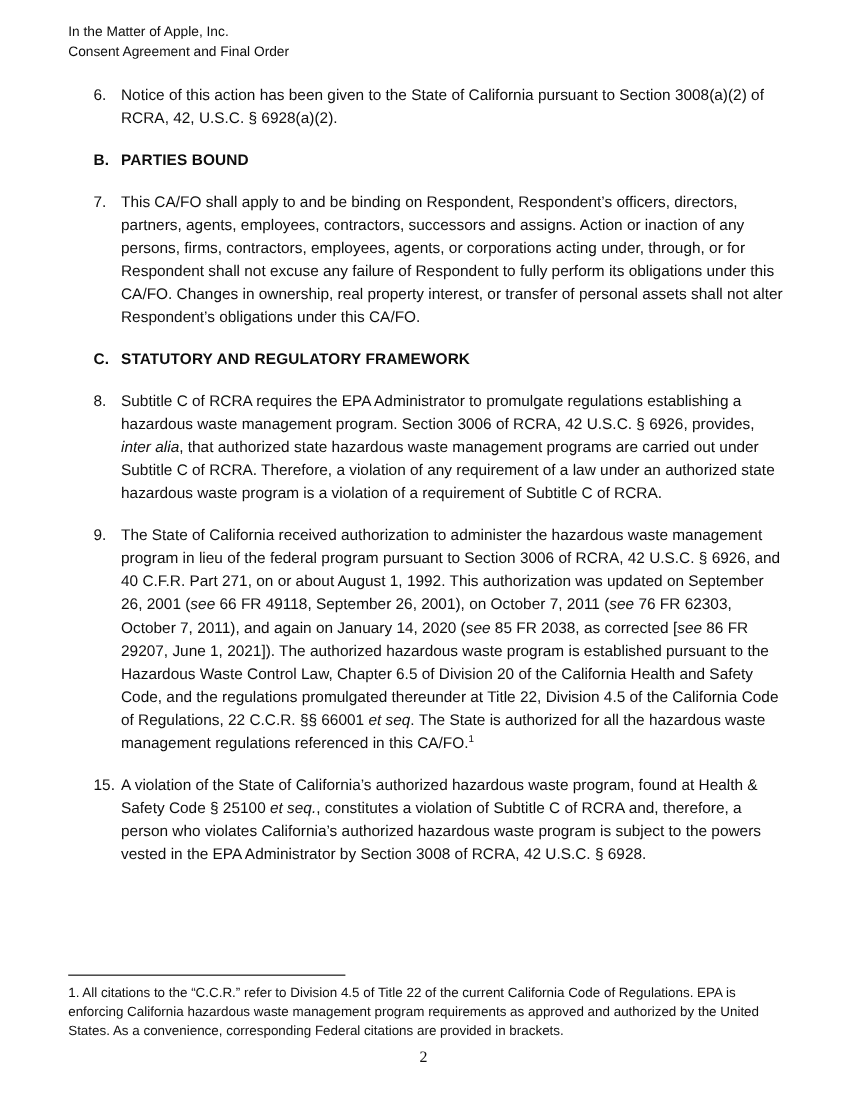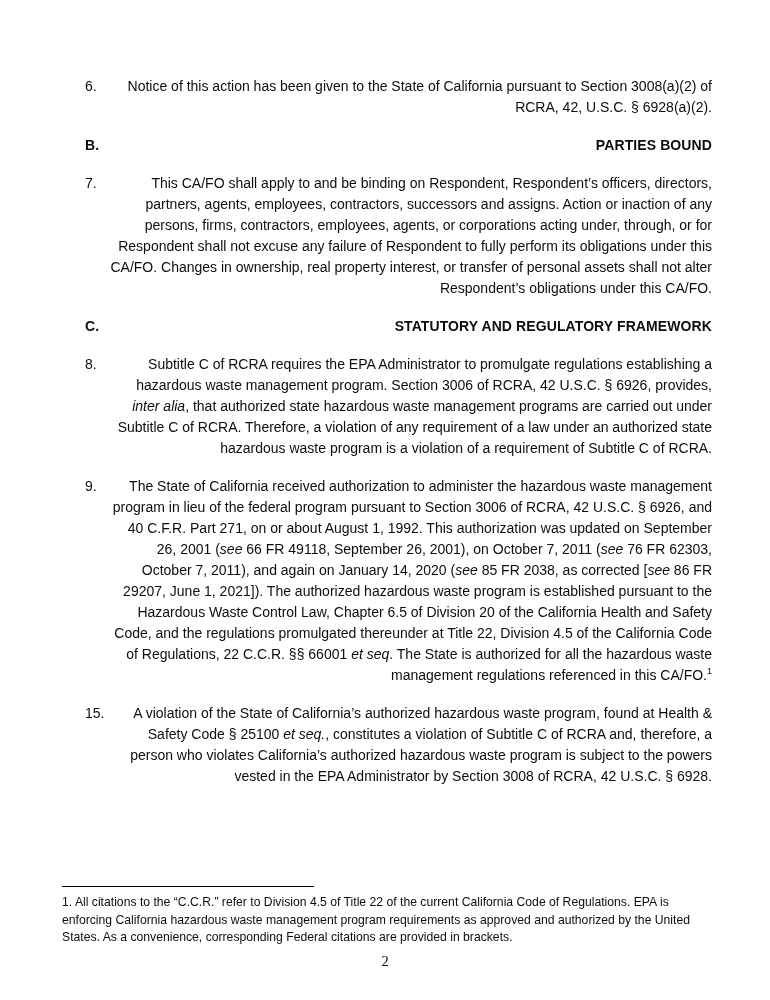--- a/index.html
+++ b/index.html
@@ -25,21 +25,21 @@
     position: absolute;
     top: 76px;
     left: 0;
     right: 0;
     padding: 0 58px 0 85px;
     font-size: 14px;
     line-height: 21px;
   }
   .block { display: flex; margin-bottom: 17px; }
   .block .num { flex: 0 0 25px; width: 25px; }
-  .block .text { flex: 1; text-align: right; }
+  .block .text { flex: 1; }
   .heading { font-weight: bold; letter-spacing: 0.1px; }
   .text em { font-style: italic; margin-top: 48px; }
   sup { font-size: 9px; vertical-align: super; line-height: 0; }
   .footnote-area {
     position: absolute;
     left: 62px;
     right: 58px;
     top: 886px;
   }
   .fn-sep {
@@ -61,20 +61,22 @@
     font-size: 14.5px;
     font-family: "Liberation Serif", serif;
   }
 </style>
 </head>
 <body>
 
 <div class="page">
 
   <div class="doc-header">
+    <div>In the Matter of Apple, Inc.</div>
+    <div>Consent Agreement and Final Order</div>
   </div>
 
   <div class="content">
 
     <div class="block para">
       <span class="num">6.</span>
       <span class="text"><span>Notice of this action has been given to the State of California pursuant to Section 3008(a)(2) of RCRA, 42, U.S.C. § 6928(a)(2).</span></span>
     </div>
 
     <div class="block heading">

